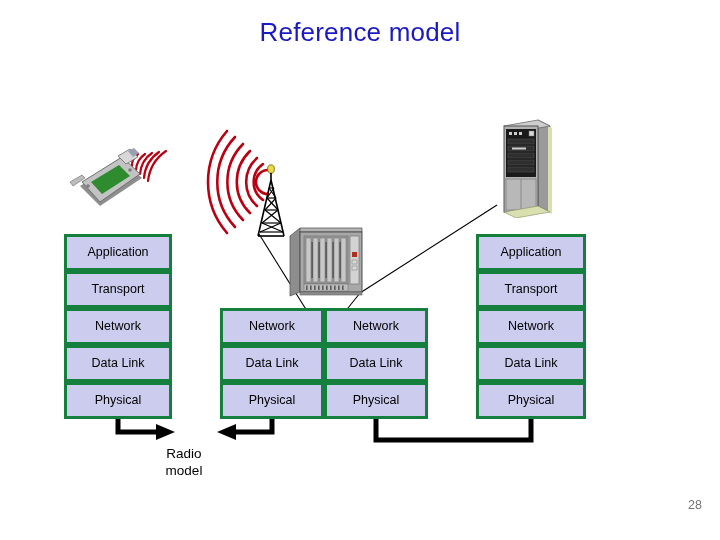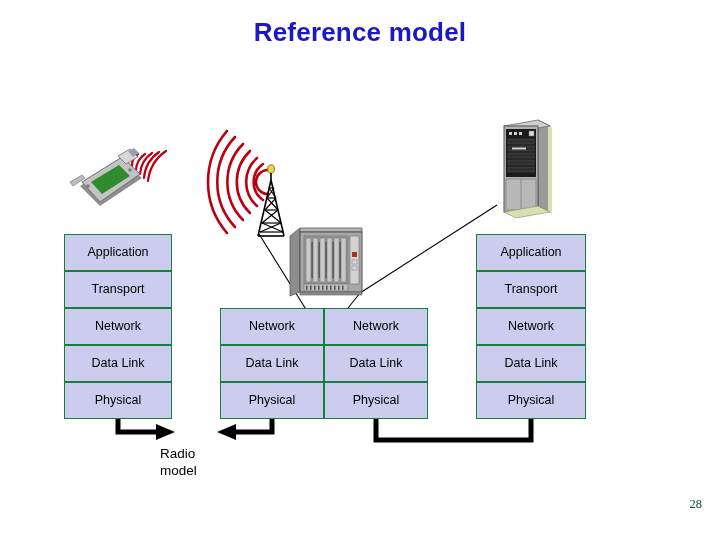--- a/index.html
+++ b/index.html
@@ -17,35 +17,35 @@
   }
 
   
   #title {
     position: absolute;
     left: 0;
     top: 17px;
     width: 720px;
     text-align: center;
     font-size: 26px;
-    font-weight: bold;
+    font-weight: normal;
     color: #1a19c4;
     letter-spacing: 0.2px;
   }
 
   
   .stack {
     position: absolute;
     box-sizing: border-box;
   }
   .layer-box {
     position: absolute;
     box-sizing: border-box;
     background: #ccccee;
-    border: 1px solid #15803d;
+    border: 3px solid #15803d;
     color: #000000;
     font-size: 12.5px;
     display: flex;
     align-items: center;
     justify-content: center;
     text-align: center;
     line-height: 1;
   }
 
   
@@ -58,39 +58,39 @@
     pointer-events: none;
   }
   .svg-layer.below { z-index: 1; }
   .svg-layer.above { z-index: 5; }
 
   .layer-box { z-index: 3; }
 
   
   #radio-link-label {
     position: absolute;
-    left: 160px;
+    left: 144px;
     top: 446px;
     width: 80px;
+    text-align: center;
     font-size: 13.5px;
     color: #000000;
     line-height: 1.25;
     z-index: 6;
   }
   #radio-link-label span { display: block; }
 
   
   #slide-number {
     position: absolute;
     right: 18px;
     bottom: 28px;
     font-size: 12.5px;
-    color: #14532d;
+    color: #737373;
     z-index: 6;
-    font-family: Liberation Serif, serif;
   }
 
   
   .art {
     position: absolute;
     z-index: 4;
   }
 </style>
 </head>
 <body>

